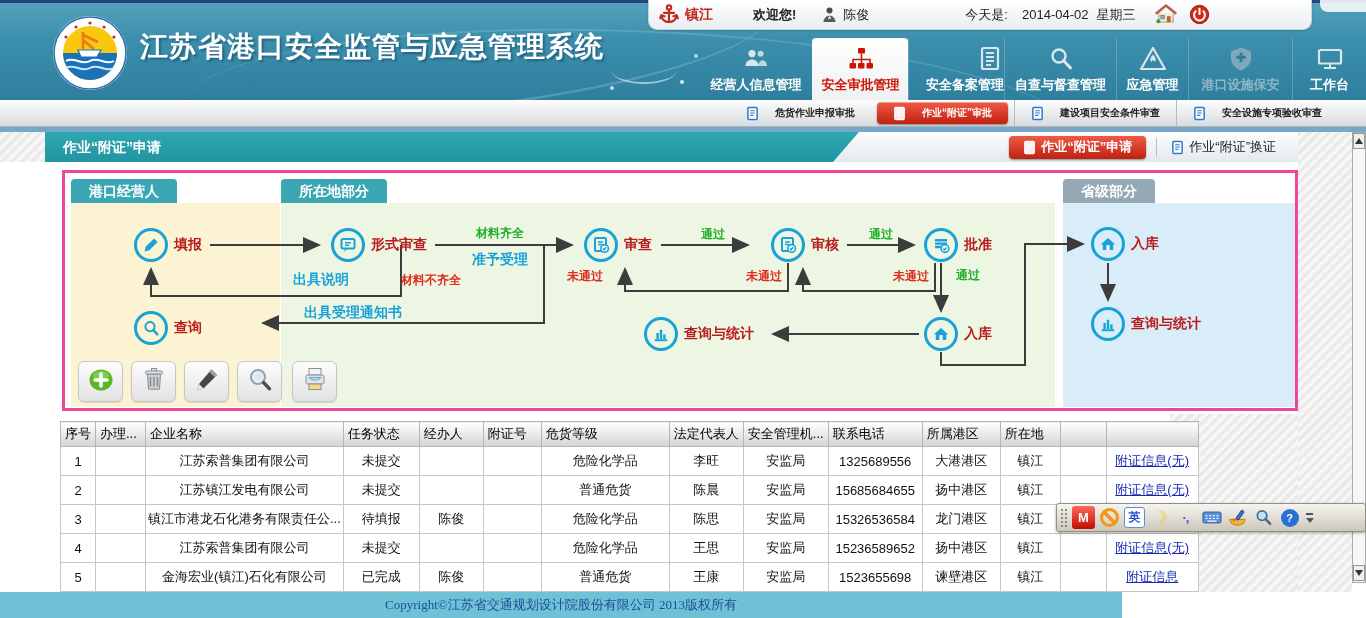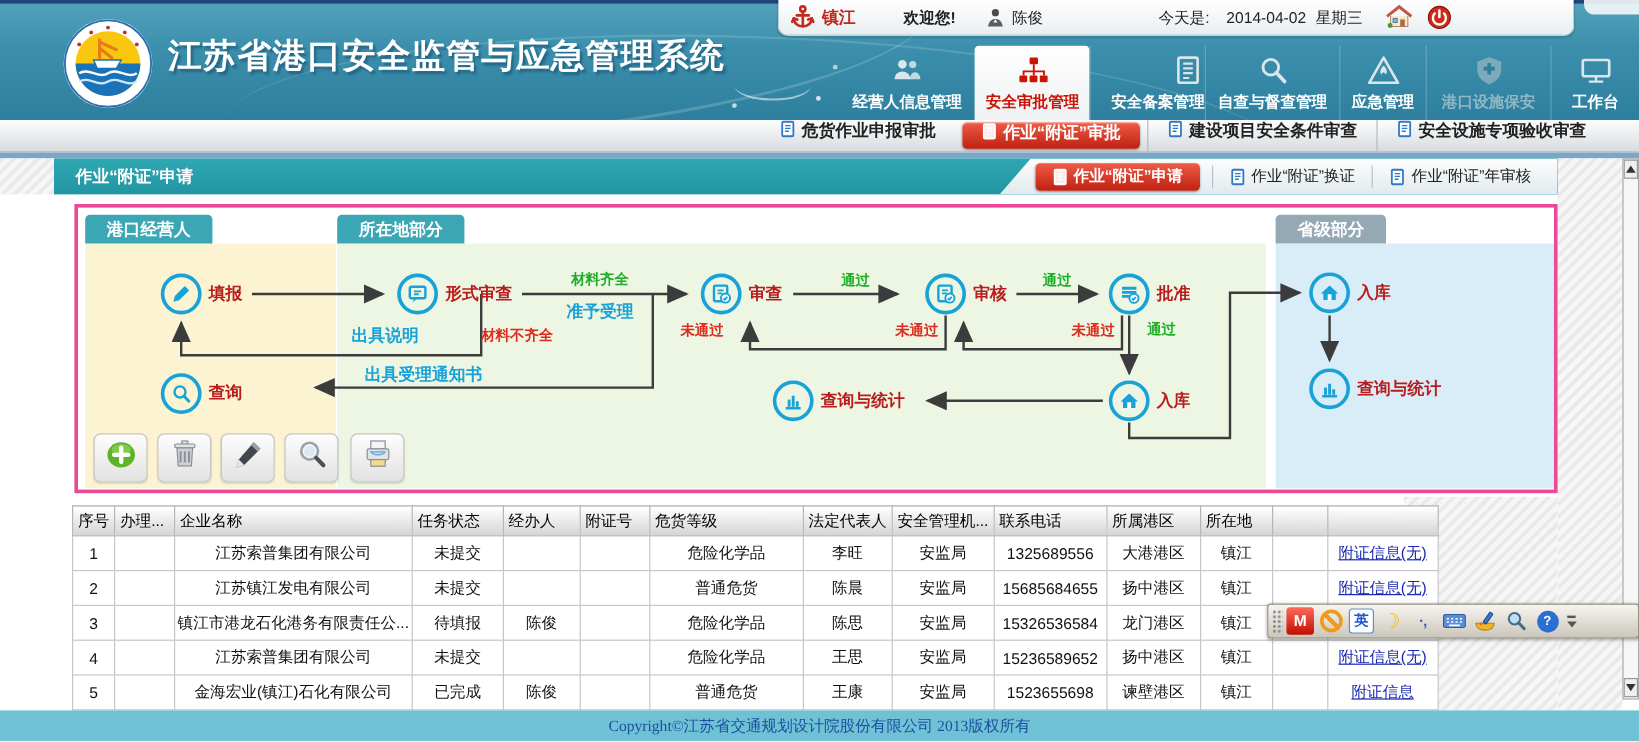--- a/index.html
+++ b/index.html
@@ -45,22 +45,22 @@
   .ntab .nlabel { font-size:13px; font-weight:bold; white-space:nowrap; }
   .ntab.active { background:linear-gradient(#ffffff,#eef1f2); border-radius:4px 4px 0 0; color:#cc1404; }
   .ntab.active .nicon { color:#cc1404; }
   .ntab.disabled { color:#8fb7c6; }
   .ntab.disabled .nicon { color:#7ea9ba; }
 
   
   .subnav { position:absolute; left:0; top:100px; width:1366px; height:27px;
     background:linear-gradient(#fdfdfd,#d8dcdf); border-bottom:1px solid #aeb6bb;
     display:flex; justify-content:flex-end; align-items:center; padding-right:28px; z-index:2; }
-  .snitem { display:flex; align-items:flex-start; gap:5px; height:27px; padding:0 16px;
-    font-size:14px; font-weight:bold; color:#222; cursor:pointer; white-space:nowrap; }
+  .snitem { display:flex; align-items:center; gap:16px; height:27px; padding:0 16px;
+    font-size:10px; font-weight:bold; color:#222; cursor:pointer; white-space:nowrap; }
   .snitem + .snitem { border-left:1px solid #b4bcc1; }
   .snitem .dicon { color:#2e78c8; display:inline-flex; }
   .snitem.active { height:22px; border-left:none; margin:0 6px; border-radius:4px; color:#fff;
     background:linear-gradient(#ee5b47,#c02010); box-shadow:0 1px 2px rgba(0,0,0,.4), inset 0 1px 0 rgba(255,255,255,.4); }
   .snitem.active .dicon { color:#fff; }
 
   .bluestrip { position:absolute; left:0; top:127px; width:1366px; height:5px; background:#7aa6c8; }
 
   
   .hatch { background:repeating-linear-gradient(135deg,#e9e9e9 0 3px,#f6f6f6 3px 7px); position:absolute; z-index:1; }
@@ -123,21 +123,21 @@
     border:1px solid #aaa; z-index:7; }
   .vsbtn { position:absolute; left:0; width:12px; height:16px; background:#efefef; border:1px solid #999;
     display:flex; align-items:center; justify-content:center; cursor:pointer; }
   .vs-up { top:0; } .vs-down { top:432px; }
   .tri-up { width:0; height:0; border-left:4px solid transparent; border-right:4px solid transparent;
     border-bottom:6px solid #333; }
   .tri-down { width:0; height:0; border-left:4px solid transparent; border-right:4px solid transparent;
     border-top:6px solid #333; }
 
   
-  .footer { position:absolute; left:0; top:592px; width:1366px; height:26px; background:#6fc2d5;
+  .footer { position:absolute; left:0; top:592px; width:1122px; height:26px; background:#6fc2d5;
     display:flex; align-items:center; justify-content:center; z-index:8;
     font-family:"Liberation Serif","DejaVu Serif",serif; font-size:13px; color:#1c4f9e; }
 
   
   .ime { position:absolute; left:1056px; top:503px; width:310px; height:29px;
     background:linear-gradient(#f7f5f0,#ccc7bb); border:1px solid #948f83; border-radius:3px;
     display:flex; align-items:center; gap:3px; padding:0 3px; z-index:60; box-shadow:0 1px 3px rgba(0,0,0,.35); }
   .ime-grip { width:9px; height:20px;
     background-image:radial-gradient(circle,#8a8a8a 1px,transparent 1.3px); background-size:4px 4px; }
   .ime-ic { width:23px; height:23px; border-radius:3px; display:flex; align-items:center; justify-content:center;
@@ -344,29 +344,20 @@
         </div>
         <div class="ptab">
           <span class="dicon">
             <svg viewBox="0 0 14 16" width="13" height="15">
               <rect x="2" y="1.5" width="10" height="13" rx="1" fill="rgba(255,255,255,.9)" stroke="currentColor" stroke-width="1.6"></rect>
               <path d="M4.5 5h5M4.5 7.5h5M4.5 10h3.5" stroke="currentColor" stroke-width="1.2"></path>
             </svg>
           </span>
           <span>作业“附证”换证</span>
         </div>
-        <div class="ptab">
-          <span class="dicon">
-            <svg viewBox="0 0 14 16" width="13" height="15">
-              <rect x="2" y="1.5" width="10" height="13" rx="1" fill="rgba(255,255,255,.9)" stroke="currentColor" stroke-width="1.6"></rect>
-              <path d="M4.5 5h5M4.5 7.5h5M4.5 10h3.5" stroke="currentColor" stroke-width="1.2"></path>
-            </svg>
-          </span>
-          <span>作业“附证”年审核</span>
-        </div>
       </div>
   </div>
 
   <div class="flow">
     <div class="fgroup fg-yellow"></div>
     <div class="fgroup fg-green"></div>
     <div class="fgroup fg-blue"></div>
     <div class="fgtab fgt-1">港口经营人</div>
     <div class="fgtab fgt-2">所在地部分</div>
     <div class="fgtab fgt-3">省级部分</div>

